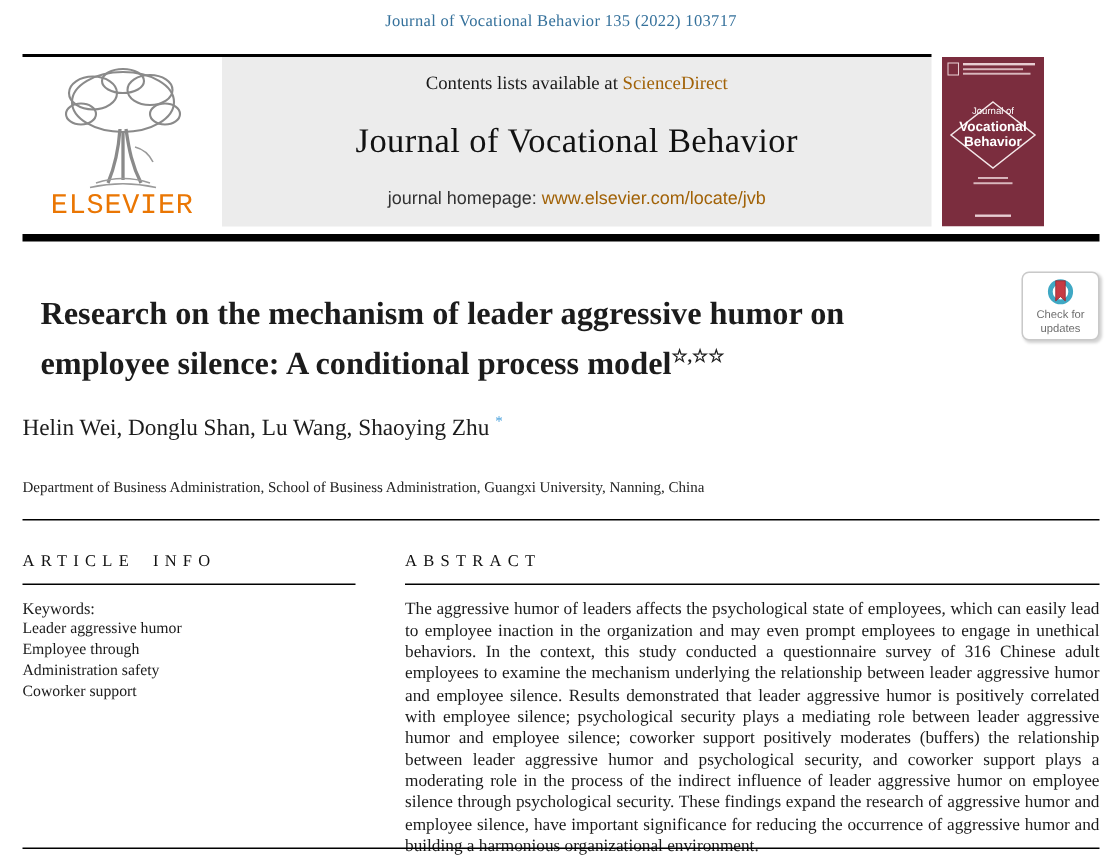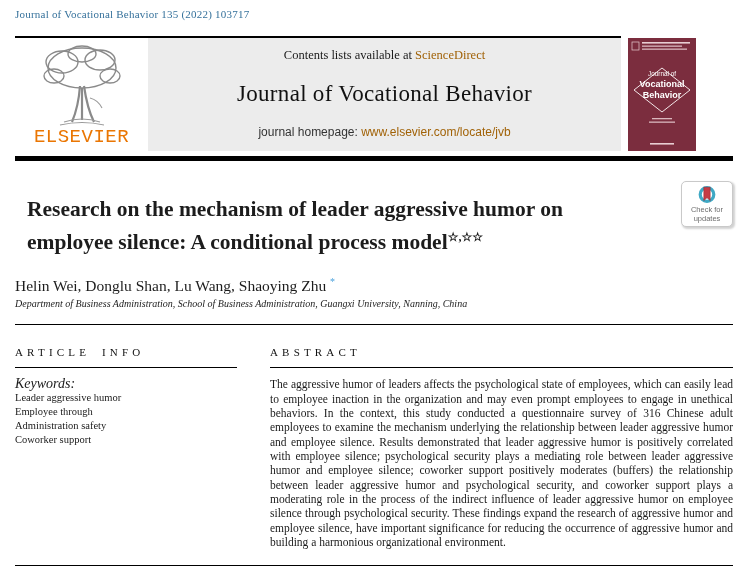--- a/index.html
+++ b/index.html
@@ -1,21 +1,21 @@
 <!DOCTYPE html>
 <html><head>
 <meta charset="utf-8">
 <style>
   * { margin:0; padding:0; box-sizing:border-box; }
   html,body { background:#fff; }
   body { width:745px; height:575px; font-family:"Liberation Serif", serif; color:#1a1a1a; }
   .page { position:relative; width:745px; height:575px; padding:0 12px 0 15px; overflow:hidden; background:#fff; }
 
   
-  .citation { padding-top:8px; font-size:11px; color:#35719B; letter-spacing:0.02em; }
+  .citation { text-align:center; padding-top:8px; font-size:11px; color:#35719B; letter-spacing:0.02em; }
 
   
   .header-row { display:flex; margin-top:16px; align-items:flex-start; }
   .header-box { width:606px; border-top:2px solid #000; display:flex; }
   .logo-area { width:133px; height:113px; background:#fff; position:relative; padding-top:4px; }
   .logo-area svg { display:block; margin:0 auto; }
   .elsevier-word { font-family:Liberation Mono, monospace; color:#EA7603; font-size:19px; letter-spacing:0.5px; text-align:center; margin-top:-2px; }
   .banner { flex:1; height:113px; background:#ECECEC; display:flex; flex-direction:column; justify-content:space-between; text-align:center; padding:10px 8px 12px; }
   .contents-line { font-size:12.5px; color:#1a1a1a; }
   .link { color:#a16207; text-decoration:none; cursor:pointer; }
@@ -27,31 +27,31 @@
 
   
   .title-row { display:flex; margin-top:20px; }
   .article-title { width:610px; font-size:21.5px; line-height:28px; color:#1c1c1c; padding-top:14px;margin-left:12px; }
   .article-title sup { font-size:12px; color:#1c1c1c; }
   .badge { margin-left:auto; width:52px; height:46px; border:1px solid #c9c9c9; border-radius:5px; box-shadow:1.5px 1.5px 2px rgba(0,0,0,0.18); display:flex; flex-direction:column; align-items:center; padding-top:3px; background:#fff; cursor:pointer; }
   .badge-label { font-family:"Liberation Sans", sans-serif; font-size:7.5px; line-height:8.5px; color:#6e6e6e; text-align:center; }
 
   .authors { margin-top:20px; font-size:15.5px; color:#1c1c1c; }
   .authors sup { color:#4AA1DC; font-size:10px; }
-  .affiliation { margin-top:3px; font-style:italic; font-size:10px; color:#222; }
+  .affiliation { margin-top:25px; font-size:10px; color:#222; }
 
   .rule-full { border:none; border-top:1px solid #000; margin-top:15px; }
 
   
   .columns { display:flex; padding-top:21px; }
   .col-left { width:222px; margin-right:33px; }
   .col-right { flex:1; }
   .sec-heading { font-size:11px; color:#111; letter-spacing:0.38em; word-spacing:0.45em; }
   .sec-rule { border:none; border-top:1px solid #000; margin-top:9px; margin-bottom:9px; }
-  .kw-label { font-style:italic; font-size:14px; line-height:14px; }
+  .kw-label { font-size:11px; line-height:14px; }
   .kw-list { list-style:none; }
   .kw-list li { font-size:10.5px; line-height:14px; }
   .abstract-text { font-size:11.5px; line-height:14.35px; text-align:justify; color:#1a1a1a; }
   .bottom-rule { position:absolute; left:15px; right:12px; bottom:9px; border:none; border-top:1px solid #000; }
 </style>
 </head>
 <body>
 
 <div class="page">
 

